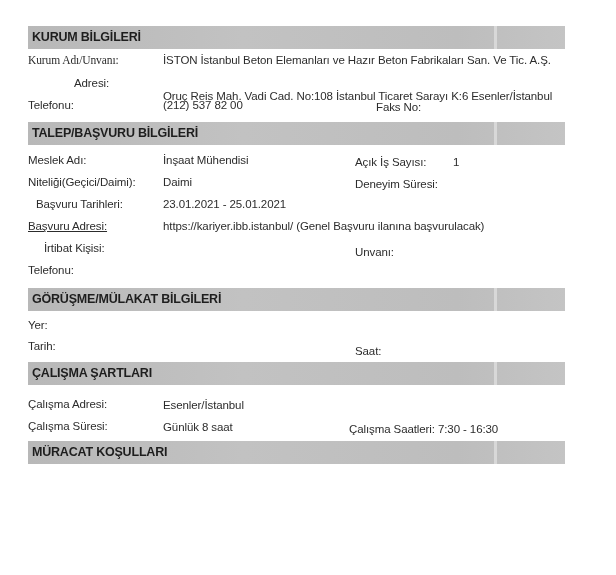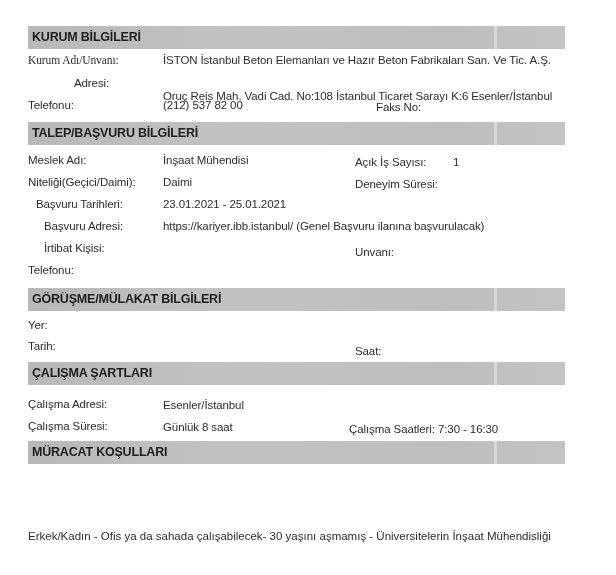--- a/index.html
+++ b/index.html
@@ -43,21 +43,21 @@
 </div>
 <span class="lbl" style="left:28px; top:154px;">Meslek Adı:</span>
 <span class="val" style="left:163px; top:154px;">İnşaat Mühendisi</span>
 <span class="lbl" style="left:355px; top:156px;">Açık İş Sayısı:</span>
 <span class="val" style="left:453px; top:156px;">1</span>
 <span class="lbl" style="left:28px; top:176px;">Niteliği(Geçici/Daimi):</span>
 <span class="val" style="left:163px; top:176px;">Daimi</span>
 <span class="lbl" style="left:355px; top:178px;">Deneyim Süresi:</span>
 <span class="lbl" style="left:28px; top:198px;margin-left:8px;">Başvuru Tarihleri:</span>
 <span class="val" style="left:163px; top:198px;">23.01.2021 - 25.01.2021</span>
-<span class="lbl" style="left:44px; top:220px;">Başvuru Adresi:</span>
+<span class="lbl" style="left:28px; top:220px;text-decoration:underline;">Başvuru Adresi:</span>
 <span class="val" style="left:163px; top:220px;">https://kariyer.ibb.istanbul/ (Genel Başvuru ilanına başvurulacak)</span>
 <span class="lbl" style="left:44px; top:242px;text-align:right;">İrtibat Kişisi:</span>
 <span class="lbl" style="left:355px; top:246px;">Unvanı:</span>
 <span class="lbl" style="left:28px; top:264px;">Telefonu:</span>
 <span class="lbl" style="left:355px; top:268px;margin-top:32px;">E-Posta:</span>
 
 <div class="bar" style="top:288px;">
   <span class="bar-title">GÖRÜŞME/MÜLAKAT BİLGİLERİ</span>
 </div>
 <span class="lbl" style="left:28px; top:319px;">Yer:</span>
@@ -70,14 +70,13 @@
 <span class="lbl" style="left:28px; top:398px;">Çalışma Adresi:</span>
 <span class="val" style="left:163px; top:399px;">Esenler/İstanbul</span>
 <span class="lbl" style="left:28px; top:420px;">Çalışma Süresi:</span>
 <span class="val" style="left:163px; top:421px;">Günlük 8 saat</span>
 <span class="lbl" style="left:349px; top:423px;">Çalışma Saatleri: 7:30 - 16:30</span>
 
 <div class="bar" style="top:441px;">
   <span class="bar-title">MÜRACAT KOŞULLARI</span>
 </div>
 <div class="para">
-  <div>Erkek/Kadın - Ofis ya da sahada çalışabilecek- 30 yaşını aşmamış -  Üniversitelerin İnşaat Mühendisliği</div>
 </div>
 
 </body></html>

